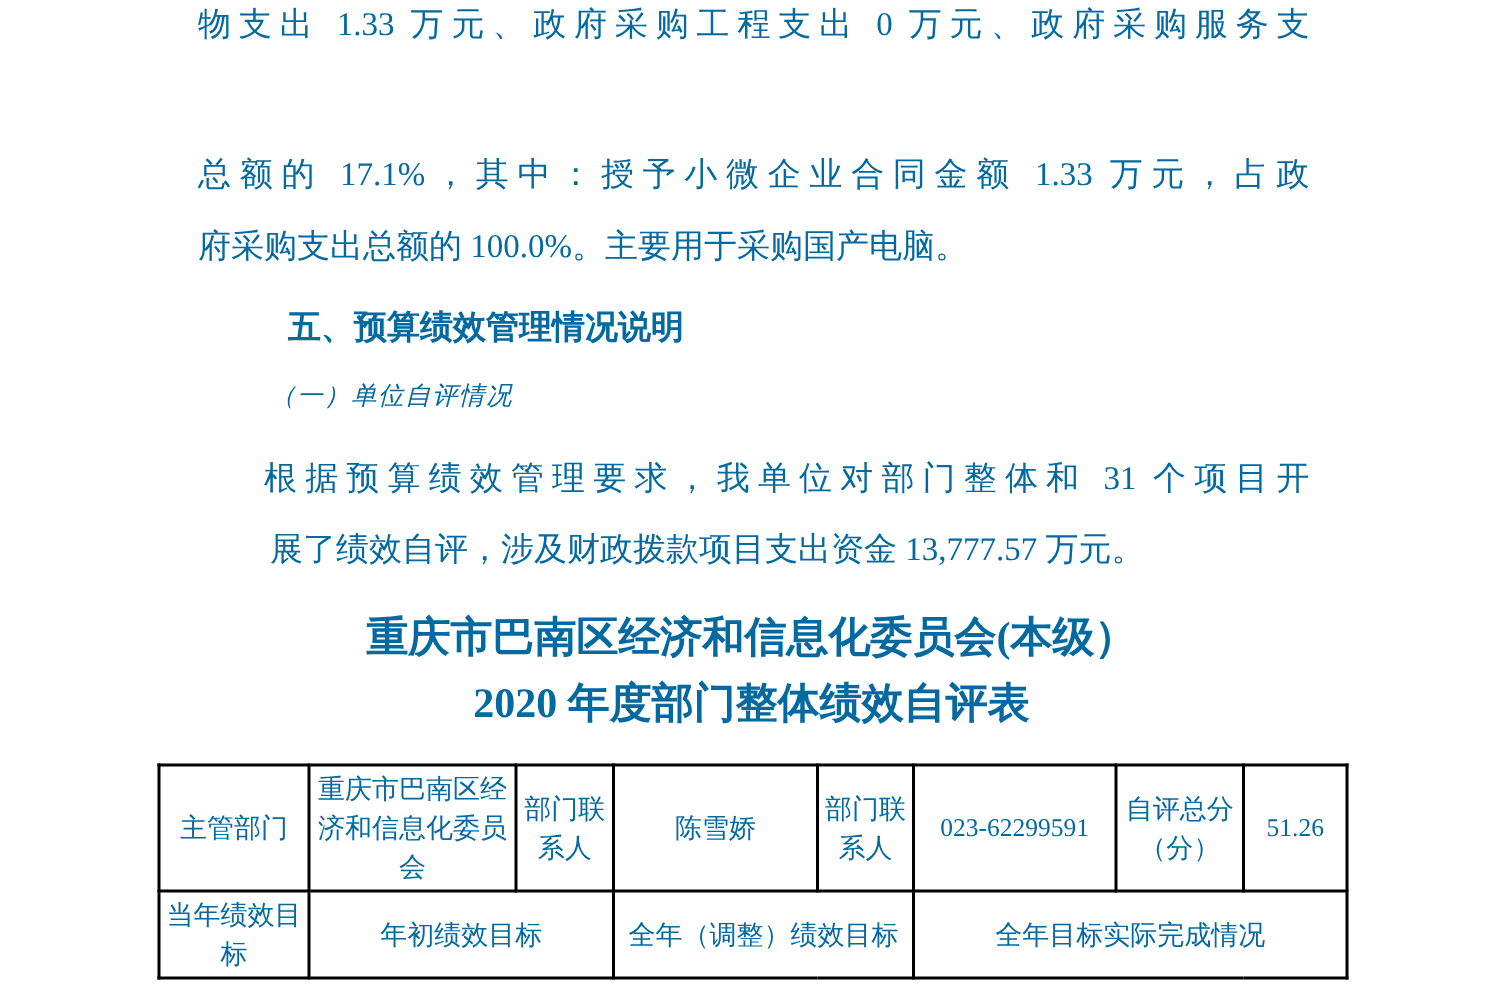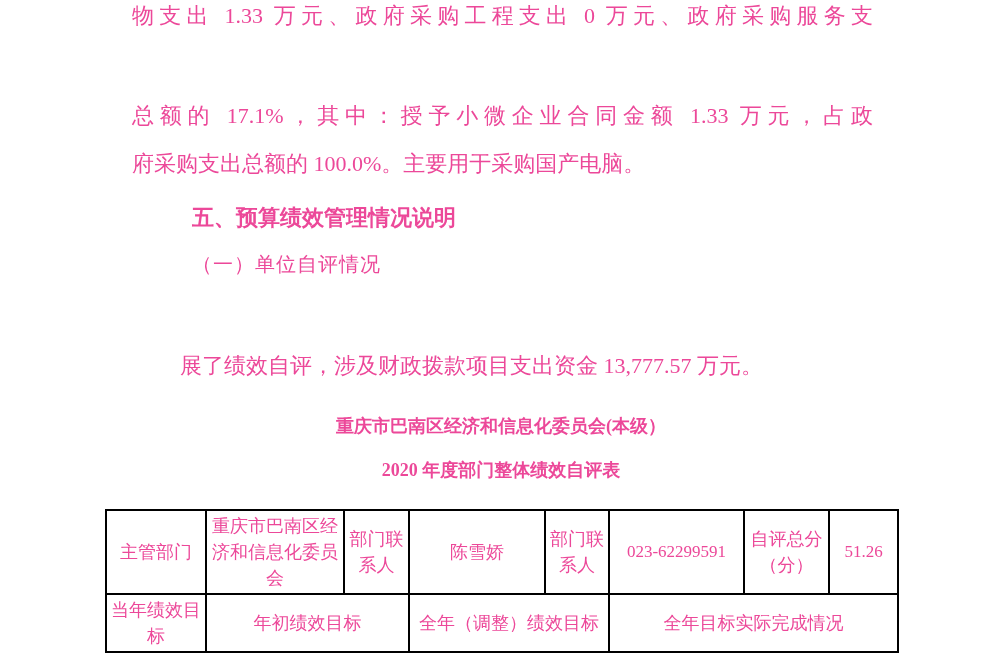--- a/index.html
+++ b/index.html
@@ -5,21 +5,21 @@
   html, body {
     margin: 0;
     padding: 0;
     background: #ffffff;
   }
   .page {
     position: relative;
     width: 1000px;
     height: 656px;
     background: #ffffff;
-    color: #ec4899;
+    color: #0369a1;
     font-family: "Liberation Serif", "DejaVu Serif", serif;
     overflow: hidden;
   }
   
   .line {
     position: absolute;
     left: 132px;
     width: 741px;
     font-size: 22px;
     line-height: 30px;
@@ -40,37 +40,38 @@
     left: 192px;
     top: 203px;
     font-family: "Liberation Sans", "DejaVu Sans", sans-serif;
     font-weight: bold;
     font-size: 22px;
     line-height: 30px;
     white-space: nowrap;
   }
   .subsection-heading {
     position: absolute;
-    left: 192px;
+    left: 180px;
     top: 249px;
-    font-size: 20px;
+    font-style: italic;
+    font-size: 17px;
     line-height: 30px;
     letter-spacing: 1px;
     white-space: nowrap;
   }
   .p2l1 { top: 304px; text-indent: 44px; }
   .p2l2 { top: 351px; margin-left: 48px; }
   
   .table-title {
     position: absolute;
     left: 105px;
     width: 792px;
     text-align: center;
     font-weight: bold;
-    font-size: 18px;
+    font-size: 28px;
     line-height: 34px;
     white-space: nowrap;
   }
   .t1 { top: 409px; }
   .t2 { top: 453px; }
   
   table.perf {
     position: absolute;
     left: 105px;
     top: 509px;
@@ -100,20 +101,21 @@
 
 <div class="page">
 
   <div class="line j l1">物支出 1.33 万元、政府采购工程支出 0 万元、政府采购服务支</div>
   <div class="line j l3">总额的 17.1%，其中：授予小微企业合同金额 1.33 万元，占政</div>
   <div class="line l4">府采购支出总额的 100.0%。主要用于采购国产电脑。</div>
 
   <div class="section-heading">五、预算绩效管理情况说明</div>
   <div class="subsection-heading">（一）单位自评情况</div>
 
+  <div class="line j p2l1">根据预算绩效管理要求，我单位对部门整体和 31 个项目开</div>
   <div class="line p2l2">展了绩效自评，涉及财政拨款项目支出资金 13,777.57 万元。</div>
 
   <div class="table-title t1">重庆市巴南区经济和信息化委员会(本级）</div>
   <div class="table-title t2">2020 年度部门整体绩效自评表</div>
 
   <table class="perf">
     <colgroup>
       <col style="width:100px">
       <col style="width:138px">
       <col style="width:65px">

